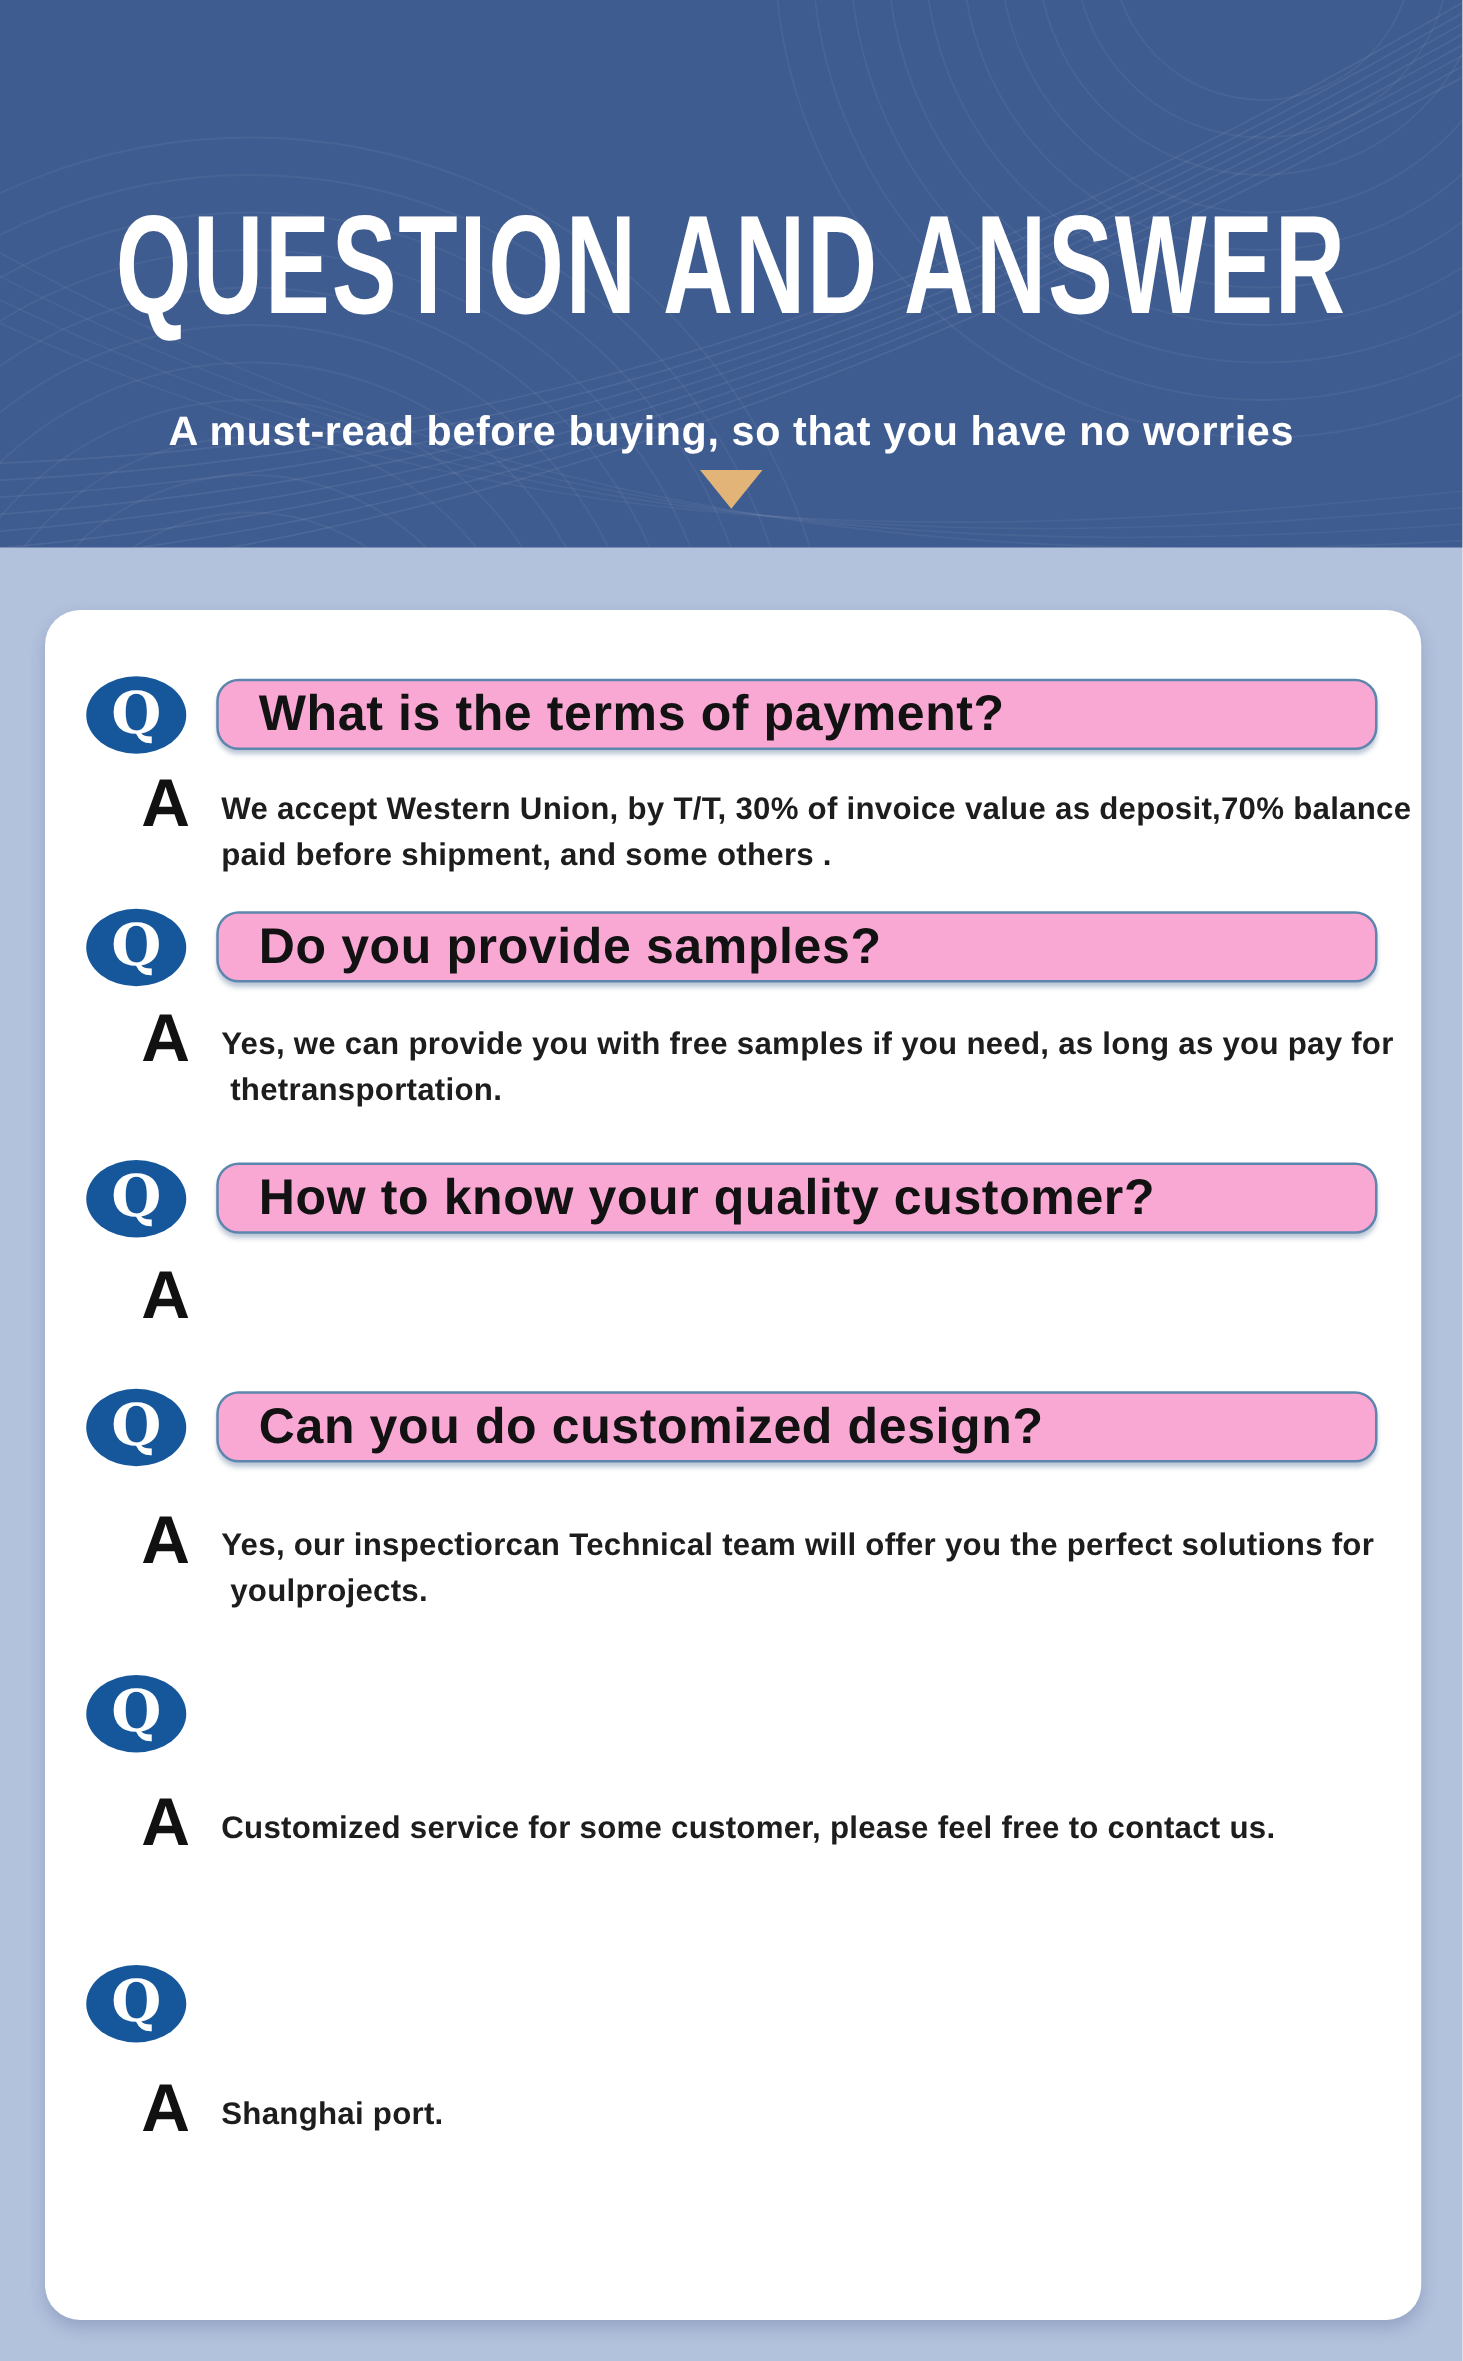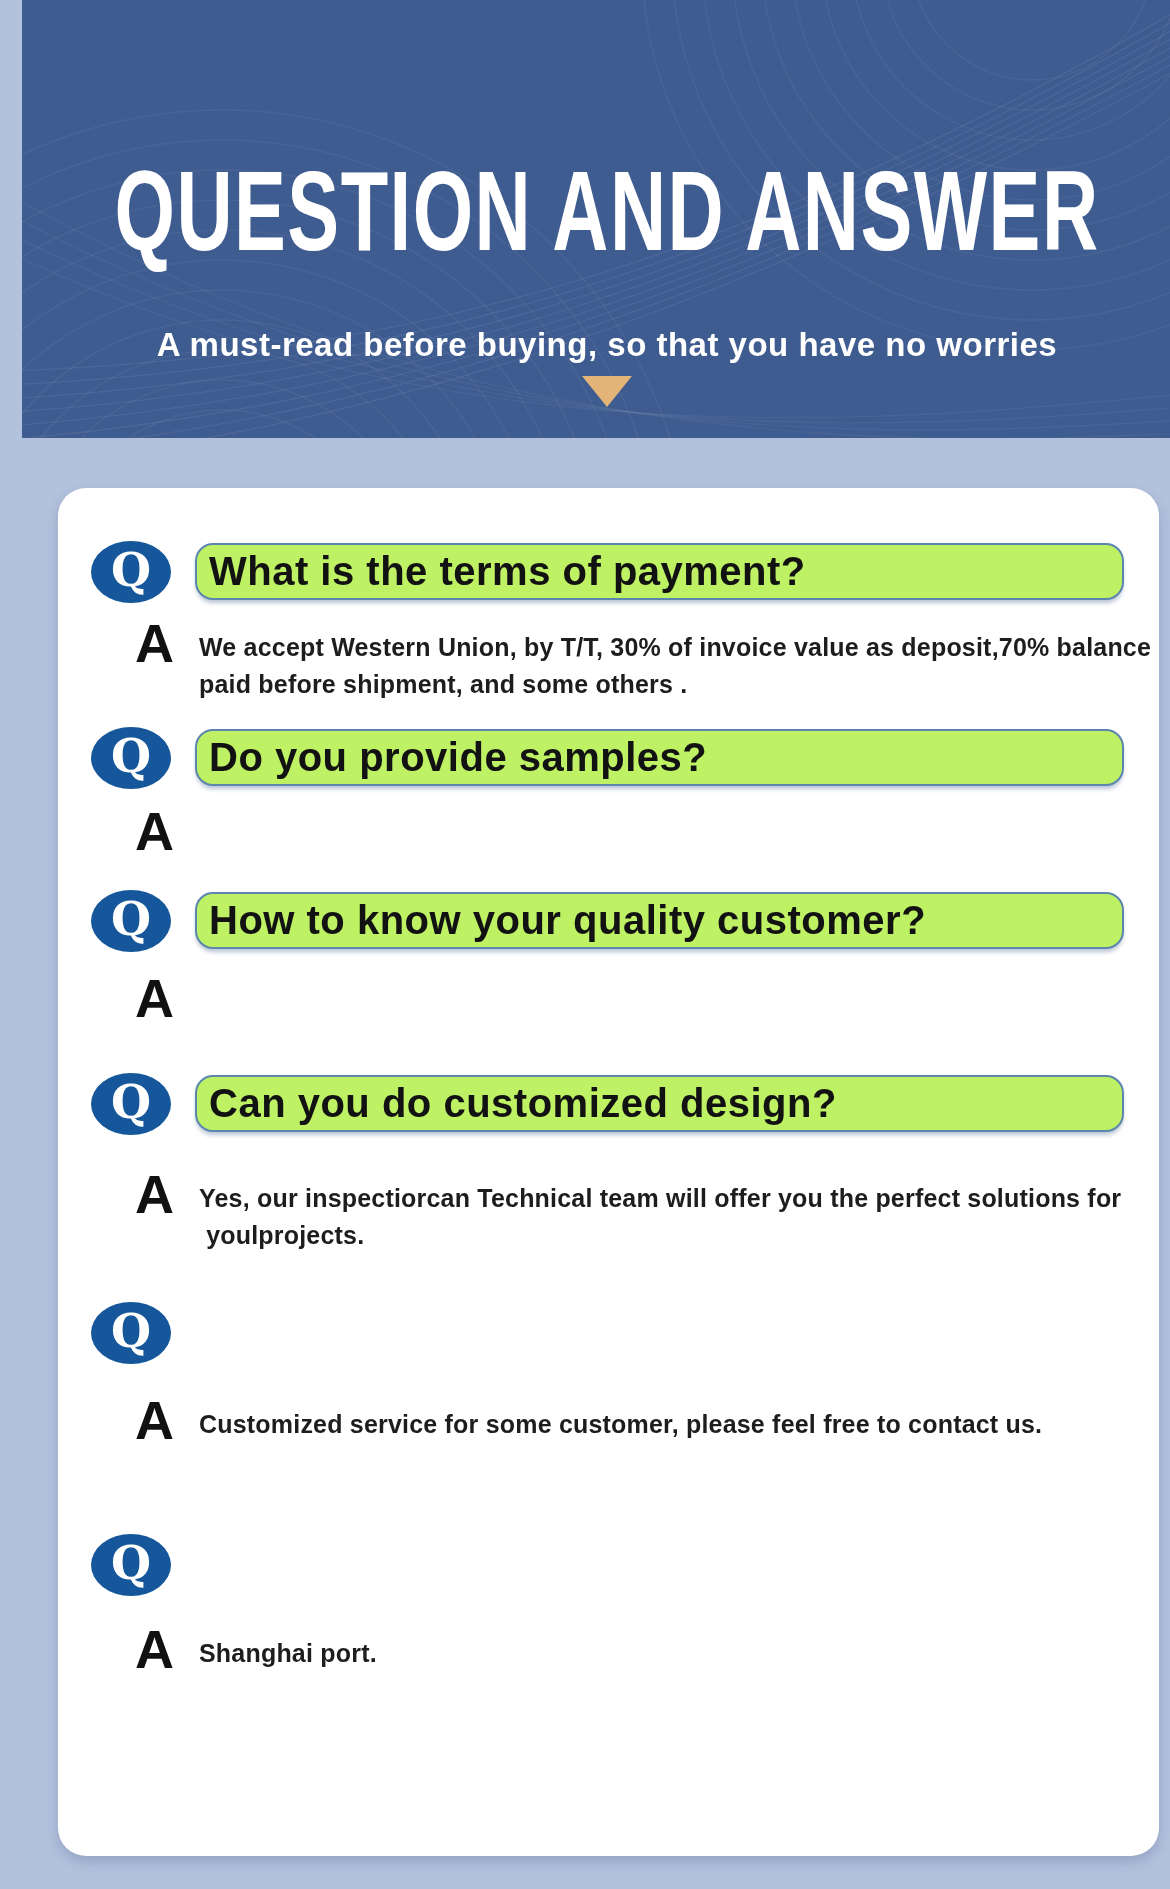--- a/index.html
+++ b/index.html
@@ -2,21 +2,21 @@
 <html style="--header_bg: #3f5c90; --page_bg: #b2c1dc; --card_bg: #ffffff; --icon_blue: #15579a; --box_border: #5d86ae; --triangle: #e2b478; --title_color: #ffffff; --text_color: #1d1d1d;"><head>
 <meta charset="utf-8">
 <style>
   html,body{margin:0;padding:0;}
   body{
     width:1170px;height:1889px;
     background:var(--page_bg,#b2c1dc);
     font-family:"Liberation Sans",sans-serif;
     overflow:hidden;
   }
-  .page{width:930px;height:1889px;position:relative;margin-left:22px;}
+  .page{width:930px;height:1889px;position:relative;}
 
   
   .header{
     position:relative;width:1170px;height:438px;
     background:var(--header_bg,#3f5c90);
     overflow:hidden;
   }
   .waves{position:absolute;inset:0;width:100%;height:100%;}
   .title-wrap{
     position:relative;margin-top:158px;
@@ -66,26 +66,26 @@
     display:flex;align-items:center;justify-content:center;
   }
   .q-letter{
     font-family:"DejaVu Serif","Liberation Serif",serif;
     font-weight:bold;font-size:46px;line-height:46px;
     color:#ffffff;padding-bottom:4px;
   }
   .q-box{
     flex:1;margin-left:24px;margin-right:35px;
     height:57px;box-sizing:border-box;
-    background:#bef264;
+    background:#f9a8d4;
     border:2px solid var(--box_border,#5d86ae);
     border-radius:18px;
     box-shadow:0 4px 4px -1px rgba(100,125,160,0.45);
     display:flex;align-items:center;
-    padding-left:12px;
+    padding-left:32px;
   }
   .q-text{
     font-size:40px;font-weight:bold;letter-spacing:0.5px;
     color:#121212;white-space:nowrap;
   }
   .a-row{
     display:flex;align-items:flex-start;
     padding-left:77px;
   }
   .a-letter{
@@ -190,20 +190,22 @@
       <div class="q-row">
         <div class="q-icon">
           <span class="q-letter">Q</span>
         </div>
         <div class="q-box">
           <span class="q-text">Do you provide samples?</span>
         </div>
       </div>
       <div class="a-row">
         <div class="a-letter">A</div>
+        <div class="a-text">Yes, we can provide you with free samples if you need, as long as you pay for
+ thetransportation.</div>
       </div>
     </div>
 
     <div class="qa-item i3">
       <div class="q-row">
         <div class="q-icon">
           <span class="q-letter">Q</span>
         </div>
         <div class="q-box">
           <span class="q-text">How to know your quality customer?</span>

